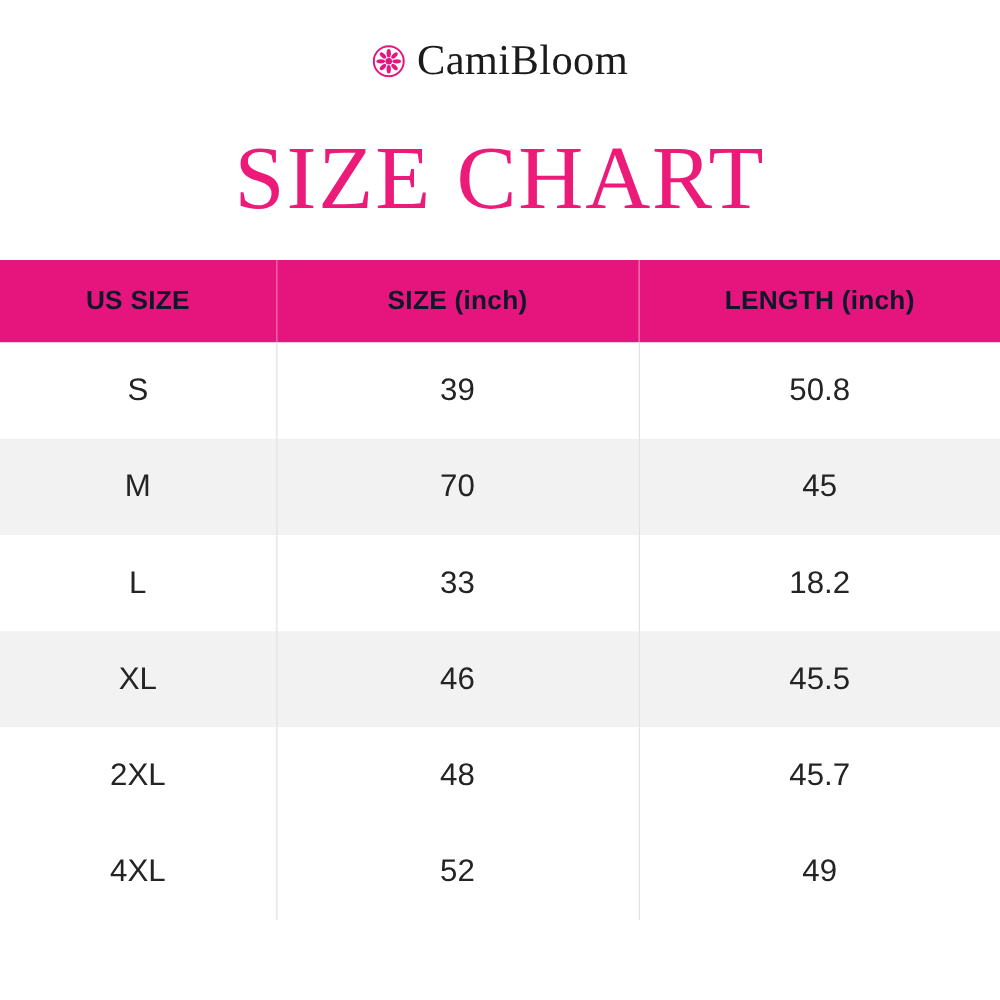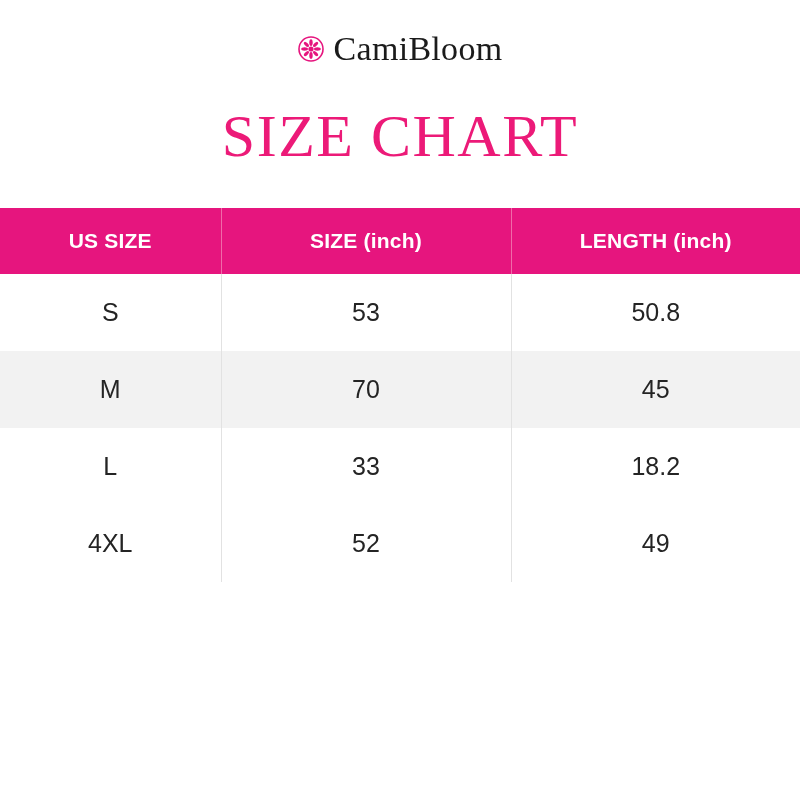--- a/index.html
+++ b/index.html
@@ -42,21 +42,21 @@
     letter-spacing: 0.3px;
     color: #1b1b1b;
     font-weight: 400;
     line-height: 1;
   }
 
   
   .title {
     text-align: center;
     font-family: "Liberation Serif", serif;
-    font-size: 60px;
+    font-size: 72px;
     line-height: 1;
     letter-spacing: 1.5px;
     color: #ec1a78;
     margin-top: 34px;
     font-weight: 400;
   }
 
   
   .chart-wrap {
     position: absolute;
@@ -64,21 +64,21 @@
     top: 208px;
     width: 800px;
   }
   table.size-chart {
     width: 800px;
     border-collapse: collapse;
     table-layout: fixed;
   }
   table.size-chart th {
     background: #e6157e;
-    color: #ffffff;
+    color: #0f172a;
     font-size: 21px;
     font-weight: bold;
     height: 64px;
     text-align: center;
     vertical-align: middle;
     letter-spacing: 0.2px;
     border-right: 1px solid #f06aa8;
   }
   table.size-chart th:last-child { border-right: none; }
   table.size-chart td {
@@ -136,32 +136,42 @@
       <thead>
         <tr>
           <th>US SIZE</th>
           <th>SIZE (inch)</th>
           <th>LENGTH (inch)</th>
         </tr>
       </thead>
       <tbody>
         <tr class="odd">
           <td>S</td>
-          <td>53</td>
+          <td>39</td>
           <td>50.8</td>
         </tr>
         <tr class="even">
           <td>M</td>
           <td>70</td>
           <td>45</td>
         </tr>
         <tr class="odd">
           <td>L</td>
           <td>33</td>
           <td>18.2</td>
+        </tr>
+        <tr class="even">
+          <td>XL</td>
+          <td>46</td>
+          <td>45.5</td>
+        </tr>
+        <tr class="odd">
+          <td>2XL</td>
+          <td>48</td>
+          <td>45.7</td>
         </tr>
         <tr class="odd">
           <td>4XL</td>
           <td>52</td>
           <td>49</td>
         </tr>
       </tbody>
     </table>
   </div>
 

